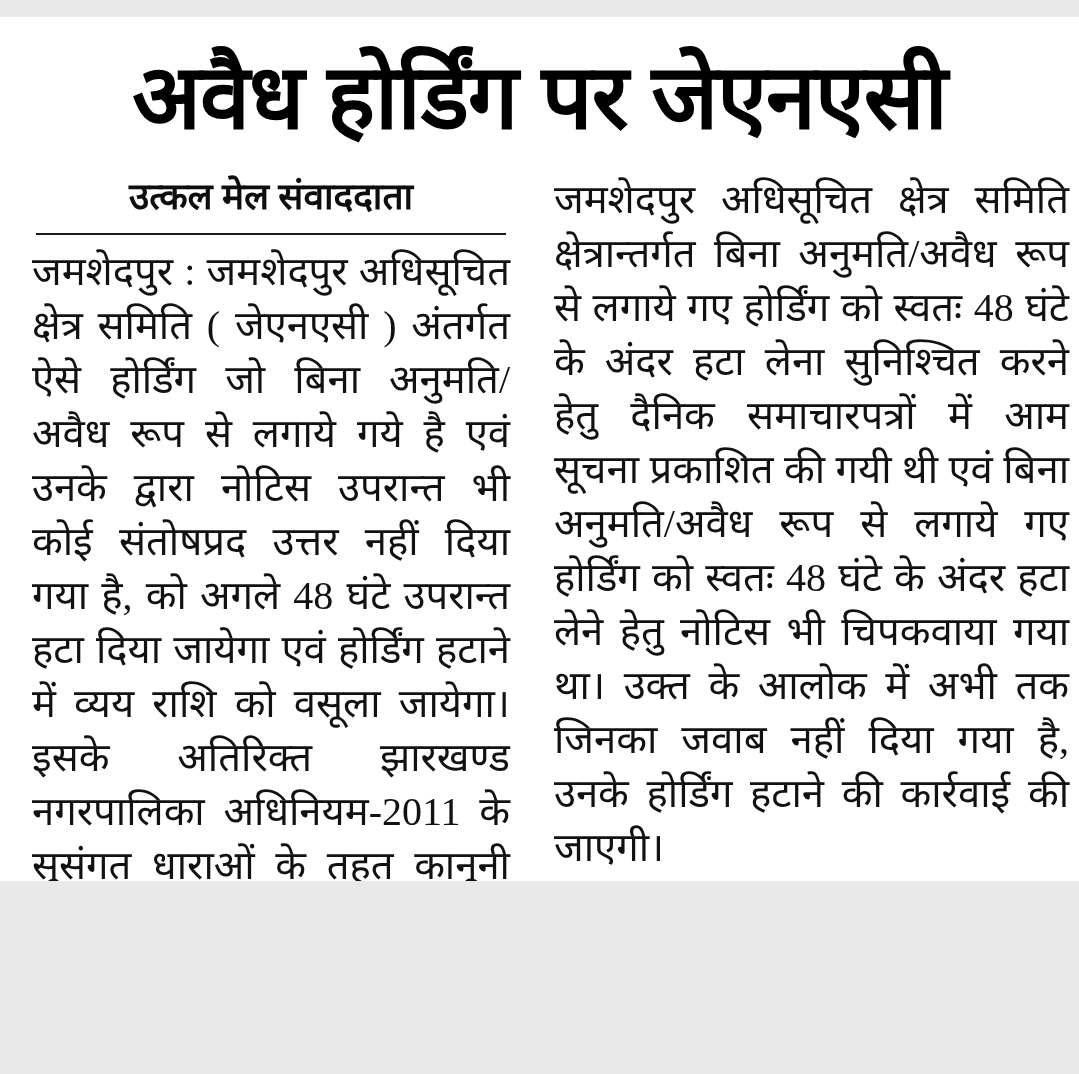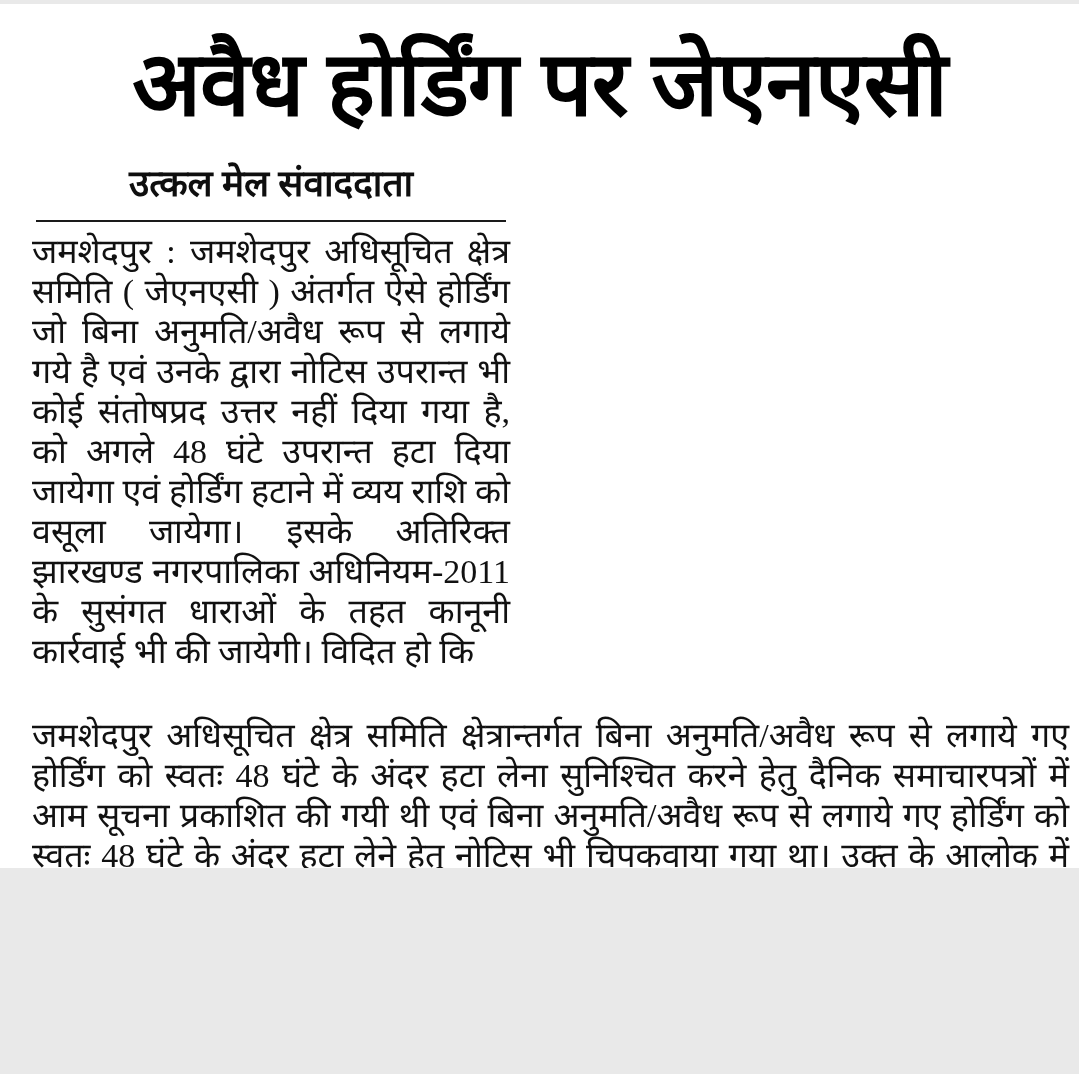--- a/index.html
+++ b/index.html
@@ -4,41 +4,40 @@
 <style>
   html, body {
     margin: 0;
     padding: 0;
     background: #e9e9e9;
   }
   .clip {
     position: relative;
     width: 1079px;
     height: 864px;
-    margin: 4px auto;
+    margin: 17px auto;
     background: #ffffff;
     color: #0e0e0e;
     overflow: hidden;
   }
   .headline {
     padding-top: 14px;
     text-align: center;
     font-family: "Liberation Sans", "DejaVu Sans", sans-serif;
     font-weight: 900;
     font-size: 90px;
     line-height: 132px;
     color: #000000;
     letter-spacing: -1px;
   }
   .columns {
     display: flex;
     gap: 44px;
     align-items: flex-start;
     padding: 10px 10px 0 32px;
-    flex-direction: column;
   }
   .col-left {
     width: 478px;
     flex: 0 0 478px;
   }
   .col-right {
     flex: 1;
   }
   .byline-wrap {
     text-align: center;
@@ -46,22 +45,22 @@
     font-weight: bold;
     font-size: 37px;
     line-height: 40px;
     padding: 4px 0 16px 0;
     border-bottom: 2px solid #1a1a1a;
     margin: 0 4px 10px 4px;
   }
   .body-text {
     margin: 0;
     font-family: "Liberation Serif", "DejaVu Serif", serif;
-    font-size: 34px;
-    line-height: 40px;
+    font-size: 40px;
+    line-height: 54px;
     text-align: justify;
     color: #111111;
   }
   .dateline {
     font-weight: normal;
   }
   .bottom-strip {
     position: absolute;
     top: 1060px;
     height: 13px;

